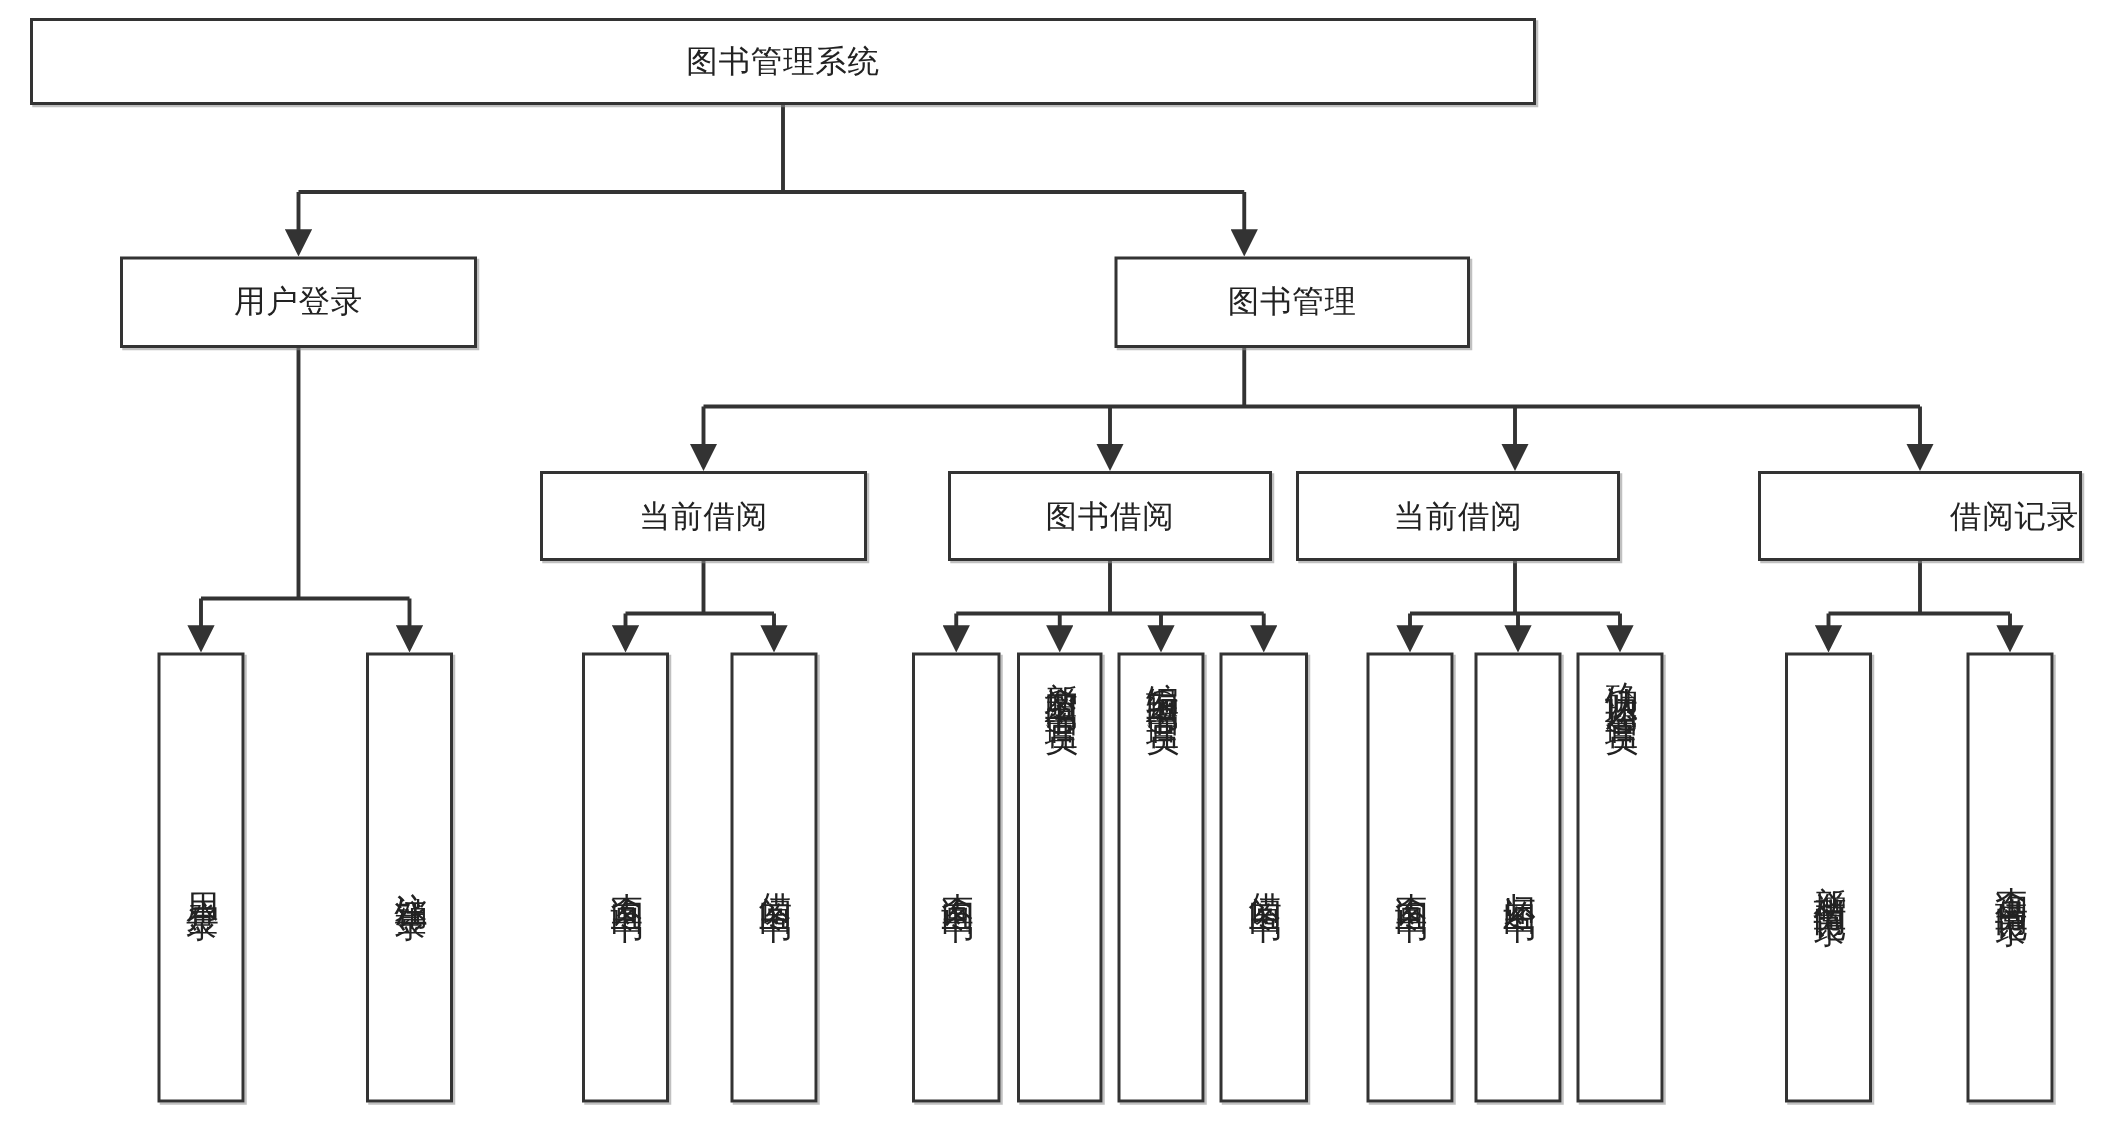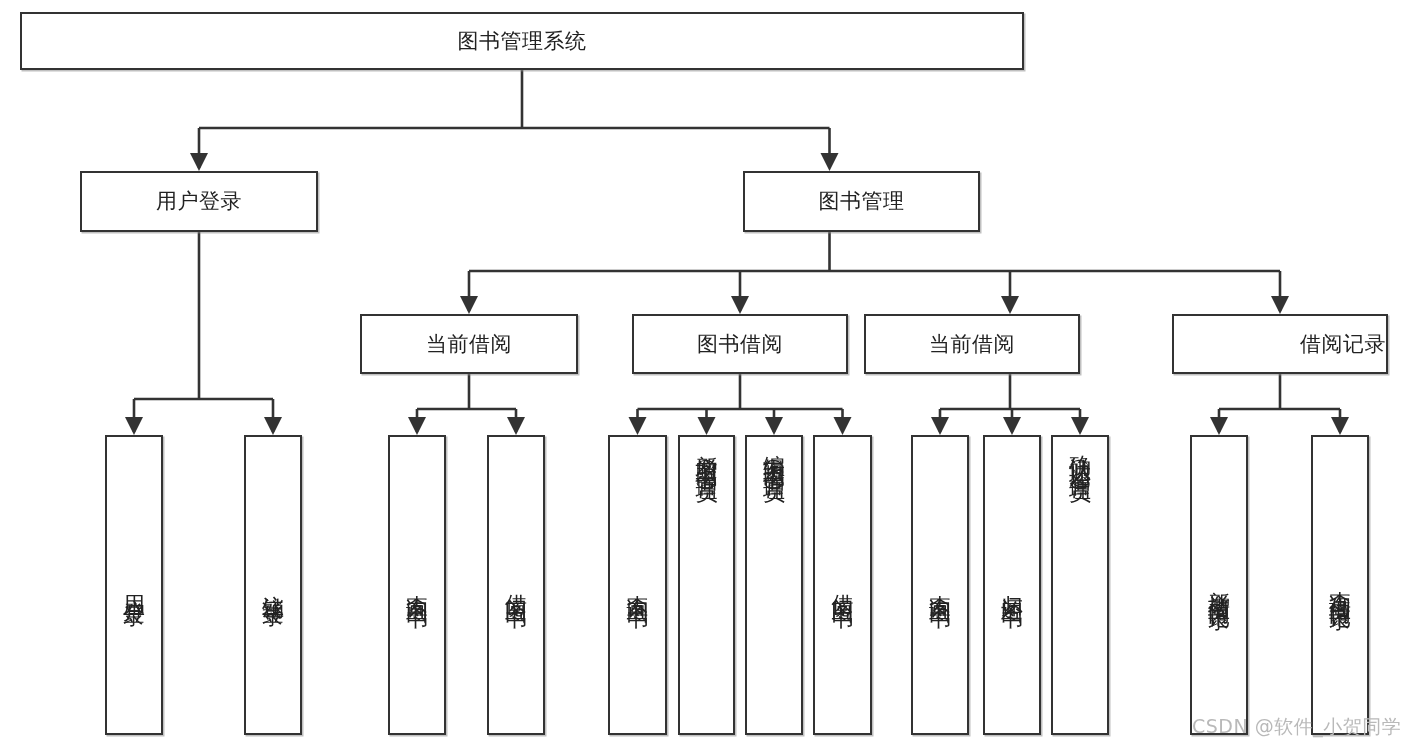--- a/index.html
+++ b/index.html
@@ -173,15 +173,14 @@
         <span class="node-label">确认归还（管理员）</span>
       </div>
       <div class="node vert center" style="left: 1190px; top: 435px; width: 58px; height: 300px;">
         <span class="node-label">新增借阅记录</span>
       </div>
       <div class="node vert center" style="left: 1311px; top: 435px; width: 58px; height: 300px;">
         <span class="node-label">查询借阅记录</span>
       </div>
     </div>
 
-  <div class="watermark" style="left: 1192px; top: 714px;">CSDN @软件_小贺同学</div>
 
 </div>
 
 </body></html>

